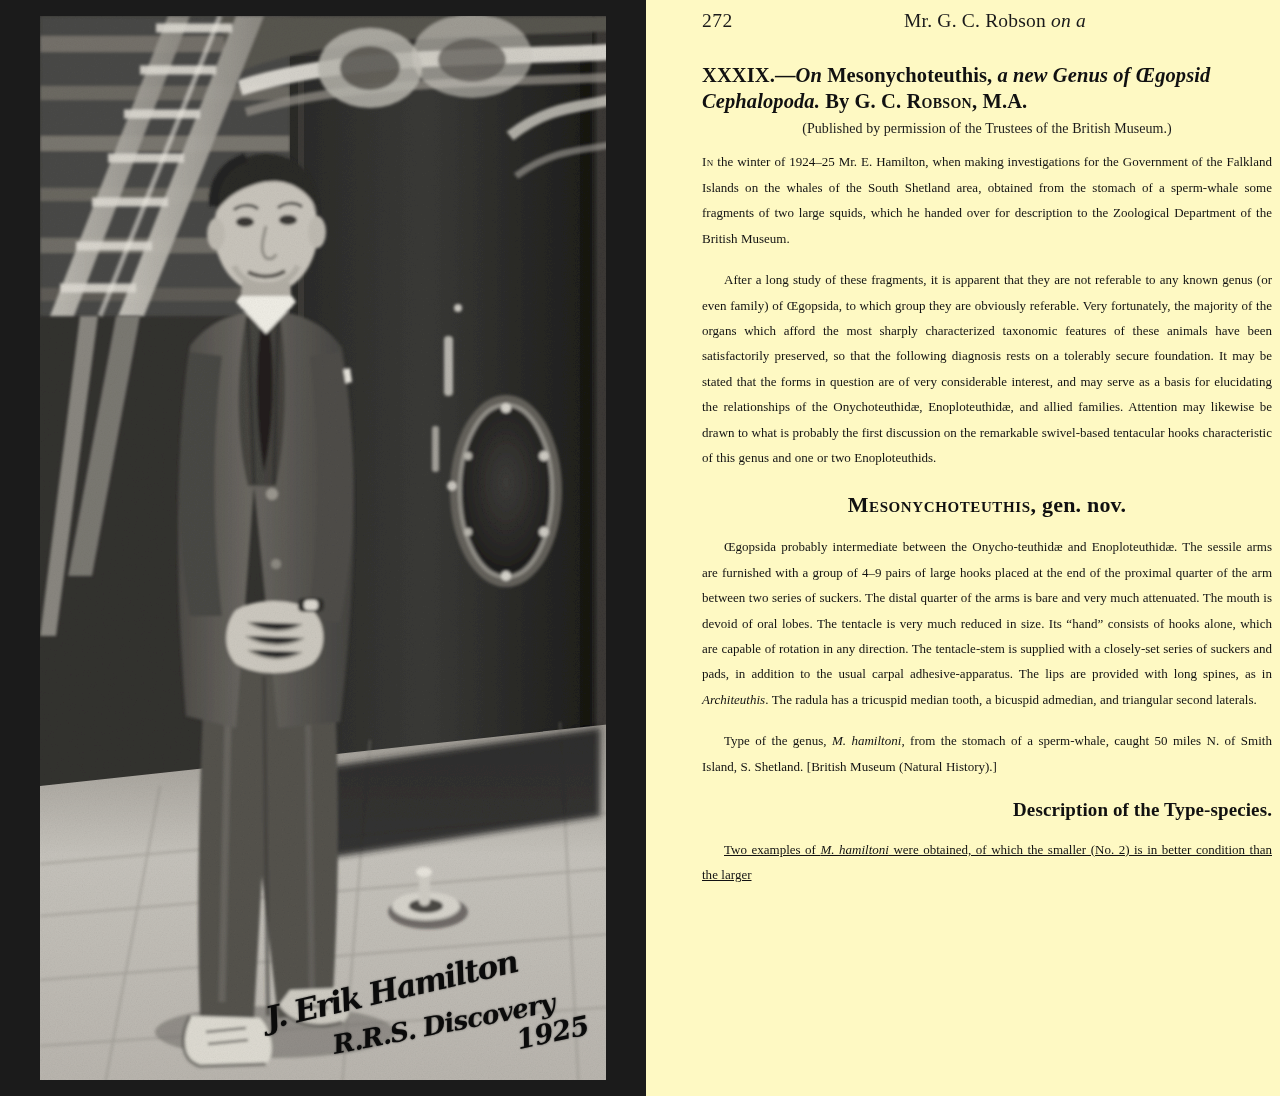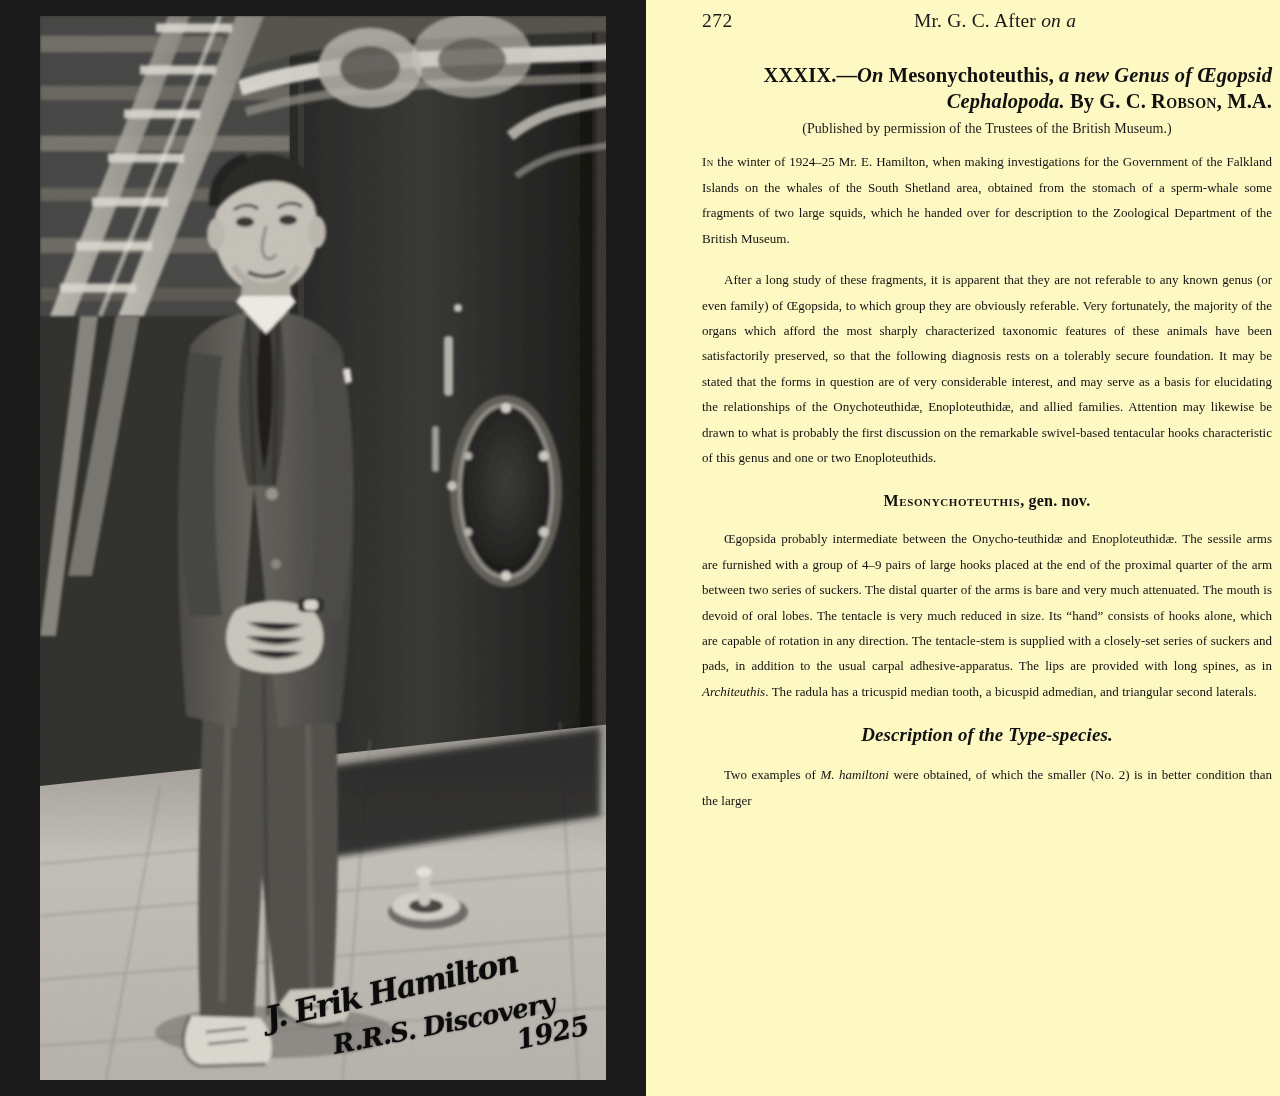--- a/index.html
+++ b/index.html
@@ -113,21 +113,21 @@
   }
   .head-title {
     flex: 1;
     text-align: center;
     padding-right: 46px;
     letter-spacing: 0.2px;
   }
   .head-title .ital { font-style: italic; text-align: right; }
 
   .article-title {
-    text-align: right;
+    text-align: left;
     font-size: 20.5px;
     line-height: 1.28;
     color: #111;
     margin: 0 0 7px 0;
     letter-spacing: 0.1px;
   }
   .article-title .ital { font-style: italic; }
   .sc { font-variant: small-caps; letter-spacing: 0.3px; }
 
   .permission {
@@ -146,36 +146,35 @@
     text-align: justify;
     text-justify: inter-word;
     letter-spacing: 0.01px;
     word-spacing: 0.2px;
   }
   p.body.indent { text-indent: 22px; margin-top: 16px; }
   p.body .ital { font-style: italic; }
 
   .section-head {
     text-align: center;
-    font-size: 16px;
+    font-size: 22px;
     color: #111;
     margin: 22px 0 4px 0;
     letter-spacing: 0.2px;
   }
   .section-head .scname { font-variant: small-caps; letter-spacing: 0.6px; }
 
   .subsection-head {
-    text-align: center;
+    text-align: right;
     font-size: 19px;
-    font-style: italic;
     color: #111;
     margin: 20px 0 2px 0;
     letter-spacing: 0.1px;
   }
-  .clip-bottom { overflow: hidden; }
+  .clip-bottom { overflow: hidden; text-decoration: underline; }
 </style>
 </head>
 <body>
 
 <div class="page">
 
   <div class="photo-panel">
     <figure class="photo-figure">
       <svg class="photo-svg" viewBox="0 0 646 1096" preserveAspectRatio="none" aria-hidden="true">
         <defs>
@@ -410,35 +409,36 @@
       <span class="sig-line sig-ship">R.R.S. Discovery</span>
       <span class="sig-line sig-year">1925</span>
     </div>
   </div>
 
   <div class="text-panel">
     <div class="text-inner">
 
       <div class="running-head">
         <span class="folio">272</span>
-        <span class="head-title"><span>Mr. G. C. After </span><span class="ital">on a</span></span>
+        <span class="head-title"><span>Mr. G. C. Robson </span><span class="ital">on a</span></span>
       </div>
 
       <h1 class="article-title"><span>XXXIX.—</span><span class="ital">On</span><span> Mesonychoteuthis, </span><span class="ital">a new Genus of Œgopsid Cephalopoda.</span><span>  By G. C. </span><span class="sc">Robson</span><span>, M.A.</span></h1>
 
       <div class="permission">(Published by permission of the Trustees of the British Museum.)</div>
 
       <p class="body"><span class="sc">In</span><span> the winter of 1924–25 Mr. E. Hamilton, when making investigations for the Government of the Falkland Islands on the whales of the South Shetland area, obtained from the stomach of a sperm-whale some fragments of two large squids, which he handed over for description to the Zoological Department of the British Museum.</span></p>
 
       <p class="body indent">After a long study of these fragments, it is apparent that they are not referable to any known genus (or even family) of Œgopsida, to which group they are obviously referable. Very fortunately, the majority of the organs which afford the most sharply characterized taxonomic features of these animals have been satisfactorily preserved, so that the following diagnosis rests on a tolerably secure foundation. It may be stated that the forms in question are of very considerable interest, and may serve as a basis for elucidating the relationships of the Onychoteuthidæ, Enoploteuthidæ, and allied families.  Attention may likewise be drawn to what is probably the first discussion on the remarkable swivel-based tentacular hooks characteristic of this genus and one or two Enoploteuthids.</p>
 
       <h2 class="section-head"><span class="scname">Mesonychoteuthis</span><span>, gen. nov.</span></h2>
 
       <p class="body indent"><span>Œgopsida probably intermediate between the Onycho-teuthidæ and Enoploteuthidæ.  The sessile arms are furnished with a group of 4–9 pairs of large hooks placed at the end of the proximal quarter of the arm between two series of suckers.  The distal quarter of the arms is bare and very much attenuated.  The mouth is devoid of oral lobes.  The tentacle is very much reduced in size.  Its “hand” consists of hooks alone, which are capable of rotation in any direction.  The tentacle-stem is supplied with a closely-set series of suckers and pads, in addition to the usual carpal adhesive-apparatus.  The lips are provided with long spines, as in </span><span class="ital">Architeuthis</span><span>.  The radula has a tricuspid median tooth, a bicuspid admedian, and triangular second laterals.</span></p>
 
+      <p class="body indent"><span>Type of the genus, </span><span class="ital">M. hamiltoni</span><span>, from the stomach of a sperm-whale, caught 50 miles N. of Smith Island, S. Shetland.  [British Museum (Natural History).]</span></p>
 
       <h2 class="subsection-head">Description of the Type-species.</h2>
 
       <p class="body indent clip-bottom"><span>Two examples of </span><span class="ital">M. hamiltoni</span><span> were obtained, of which the smaller (No. 2) is in better condition than the larger</span></p>
 
     </div>
   </div>
 
 </div>
 

